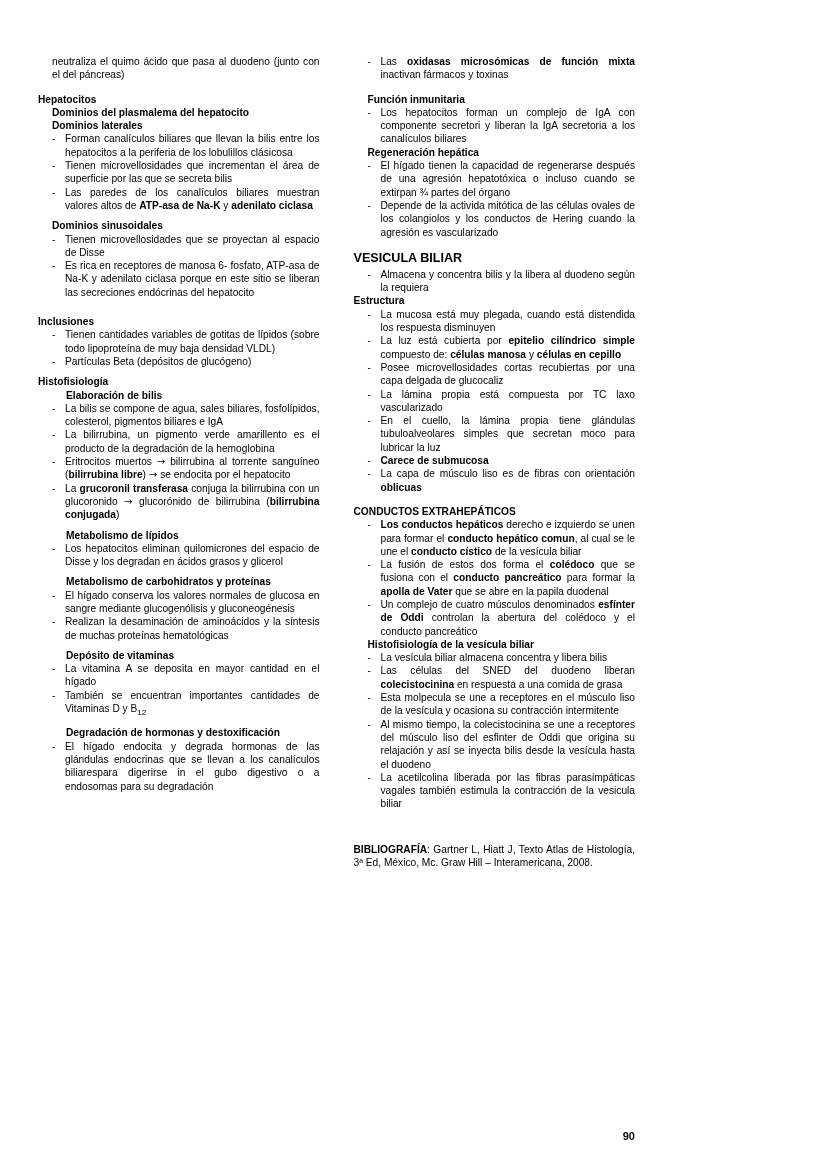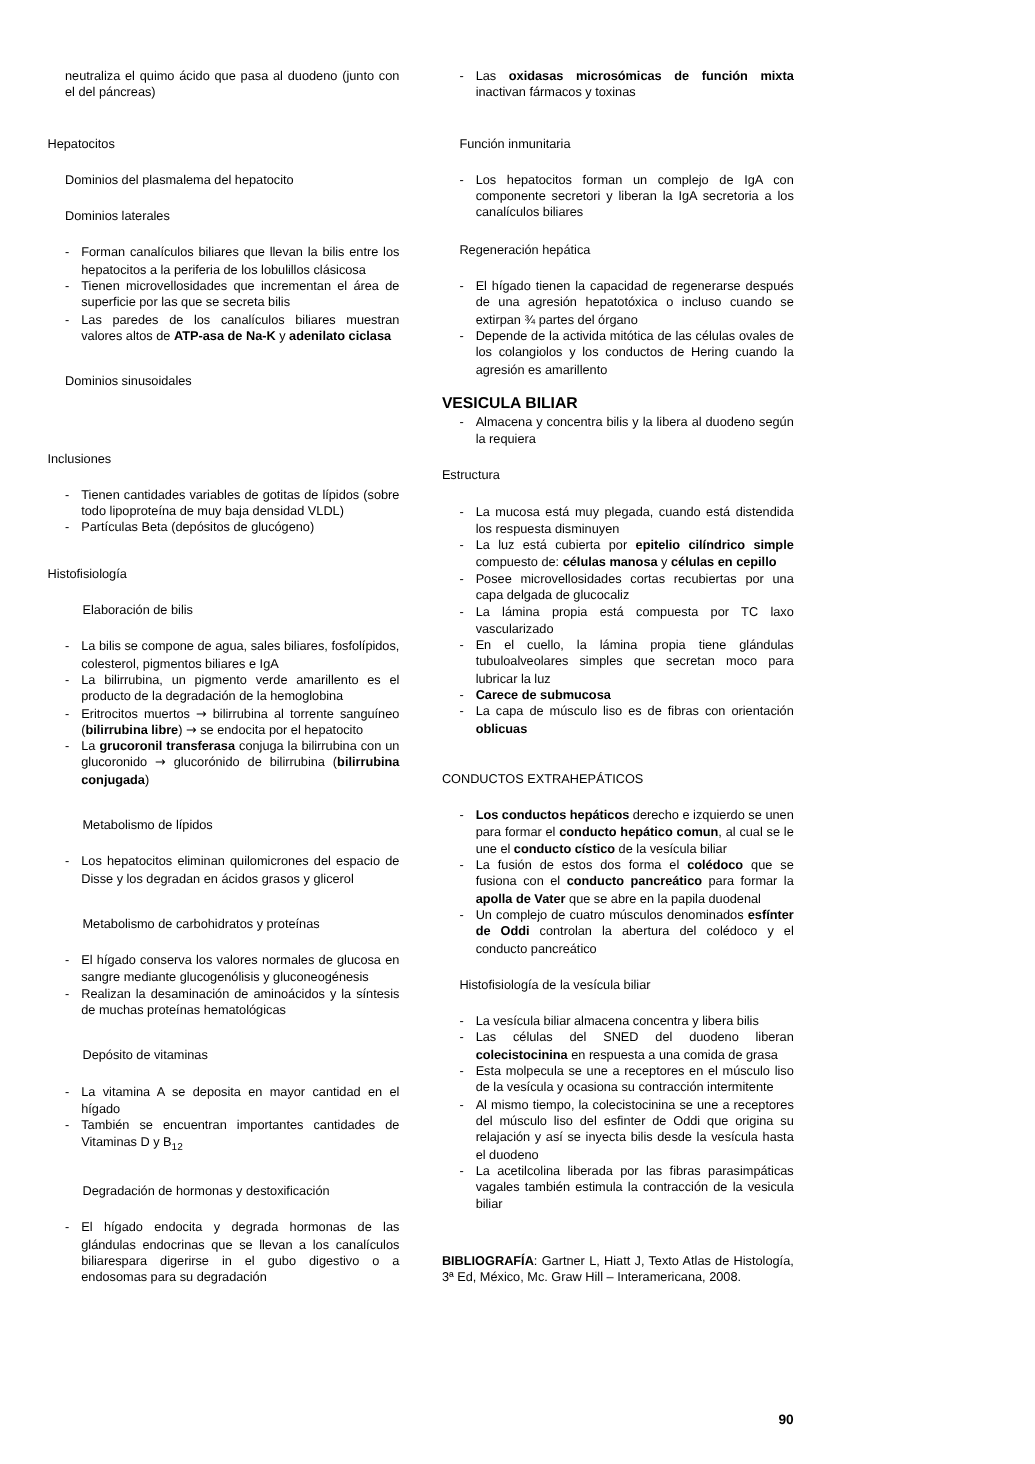--- a/index.html
+++ b/index.html
@@ -31,24 +31,24 @@
   }
   p, div, li { font-size: 10.2px; line-height: 13.3px; }
 
   .sec-h1 {
     font-size: 12.6px;
     font-weight: bold;
     line-height: 15px;
     margin: 12px 0 2px 0;
   }
   .h-bold {
-    font-weight: normal;
+    font-weight: bold;
     font-size: 10.2px;
     line-height: 13.3px;
-    margin: 16px;
+    margin: 0;
   }
   .h-bold.indent1 { margin-left: 14px; }
   .h-bold.indent2 { margin-left: 28px; }
   .h-bold.indent0 { margin-left: 0; }
 
   .gap-sm { height: 7px; }
   .gap-md { height: 11px; }
   .gap-lg { height: 16px; }
 
   ul.dash {
@@ -105,20 +105,24 @@
 
       <div class="h-bold indent1">Dominios laterales</div>
       <ul class="dash">
           <li>Forman canalículos biliares que llevan la bilis entre los hepatocitos a la periferia de los lobulillos clásicosa</li>
           <li>Tienen microvellosidades que incrementan el área de superficie por las que se secreta bilis</li>
           <li>Las paredes de los canalículos biliares muestran valores altos de <b>ATP-asa de Na-K</b> y <b>adenilato ciclasa</b></li>
         </ul>
 
       <div class="gap-sm"></div>
       <div class="h-bold indent1">Dominios sinusoidales</div>
+      <ul class="dash">
+          <li>Tienen microvellosidades que se proyectan al espacio de Disse</li>
+          <li>Es rica en receptores de manosa 6- fosfato, ATP-asa de Na-K y adenilato ciclasa porque en este sitio se liberan las secreciones endócrinas del hepatocito</li>
+        </ul>
 
       <div class="gap-lg"></div>
       <div class="h-bold indent0">Inclusiones</div>
       <ul class="dash">
           <li>Tienen cantidades variables de gotitas de lípidos (sobre todo lipoproteína de muy baja densidad VLDL)</li>
           <li>Partículas Beta (depósitos de glucógeno)</li>
         </ul>
 
       <div class="gap-sm"></div>
       <div class="h-bold indent0">Histofisiología</div>
@@ -166,21 +170,21 @@
 
       <div class="gap-md"></div>
       <div class="h-bold indent1">Función inmunitaria</div>
       <ul class="dash">
           <li>Los hepatocitos forman un complejo de IgA con componente secretori y liberan la IgA secretoria a los canalículos biliares</li>
         </ul>
 
       <div class="h-bold indent1">Regeneración hepática</div>
       <ul class="dash">
           <li>El hígado tienen la capacidad de regenerarse después de una agresión hepatotóxica o incluso cuando se extirpan ¾ partes del órgano</li>
-          <li>Depende de la activida mitótica de las células ovales de los colangiolos y los conductos de Hering cuando la agresión es amarillento</li>
+          <li>Depende de la activida mitótica de las células ovales de los colangiolos y los conductos de Hering cuando la agresión es vascularizado</li>
         </ul>
 
       <div class="sec-h1">VESICULA BILIAR</div>
       <ul class="dash">
           <li>Almacena y concentra bilis y la libera al duodeno según la requiera</li>
         </ul>
 
       <div class="h-bold indent0">Estructura</div>
       <ul class="dash">
           <li>La mucosa está muy plegada, cuando está distendida los respuesta disminuyen</li>

